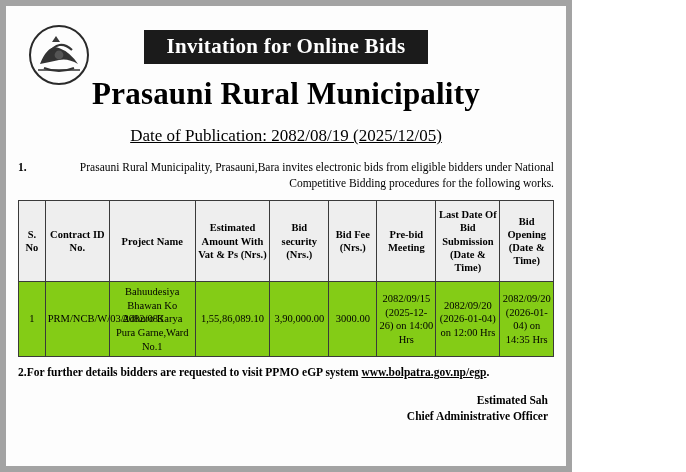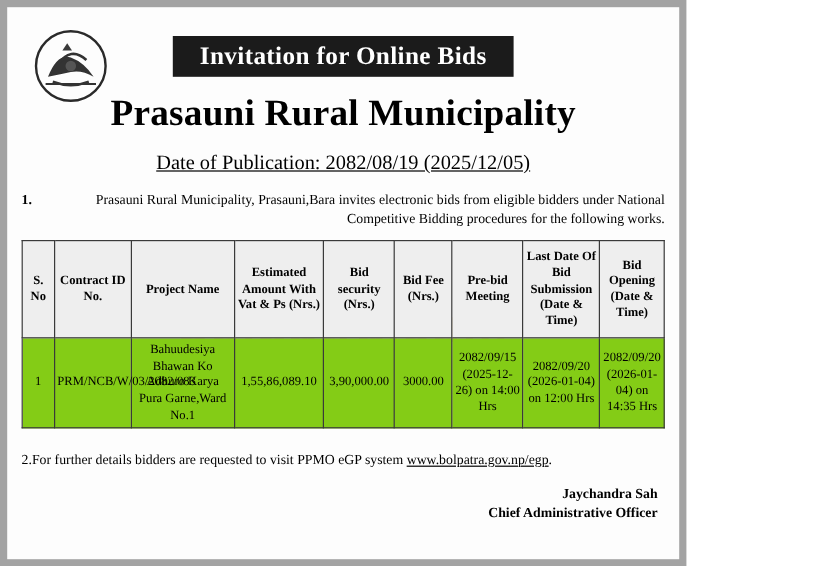--- a/index.html
+++ b/index.html
@@ -125,23 +125,24 @@
     font-weight: bold;
     font-size: 42px;
     color: #e9b34a;
     opacity: 0.45;
     white-space: nowrap;
     letter-spacing: 1px;
     pointer-events: none;
   }
   
   .notes {
-    margin-top: 19px;
+    margin-top: 7px;
     font-size: 11.5px;
     line-height: 1.5;
+    font-weight: bold;
   }
   .notes a {
     color: #000000;
     text-decoration: underline;
   }
   
   .sign {
     margin-top: 10px;
     text-align: right;
     font-size: 11.5px;
@@ -222,17 +223,17 @@
     </table>
   </div>
 
   <div class="notes">
     <div>
       <span>2.For further details bidders are requested to visit PPMO eGP system </span><a href="#">www.bolpatra.gov.np/egp</a><span>.</span>
     </div>
   </div>
 
   <div class="sign">
-    <div>Jaychandra Sah</div>
+    <div>Estimated Sah</div>
     <div>Chief Administrative Officer</div>
   </div>
 
 </div>
 
 </body></html>

